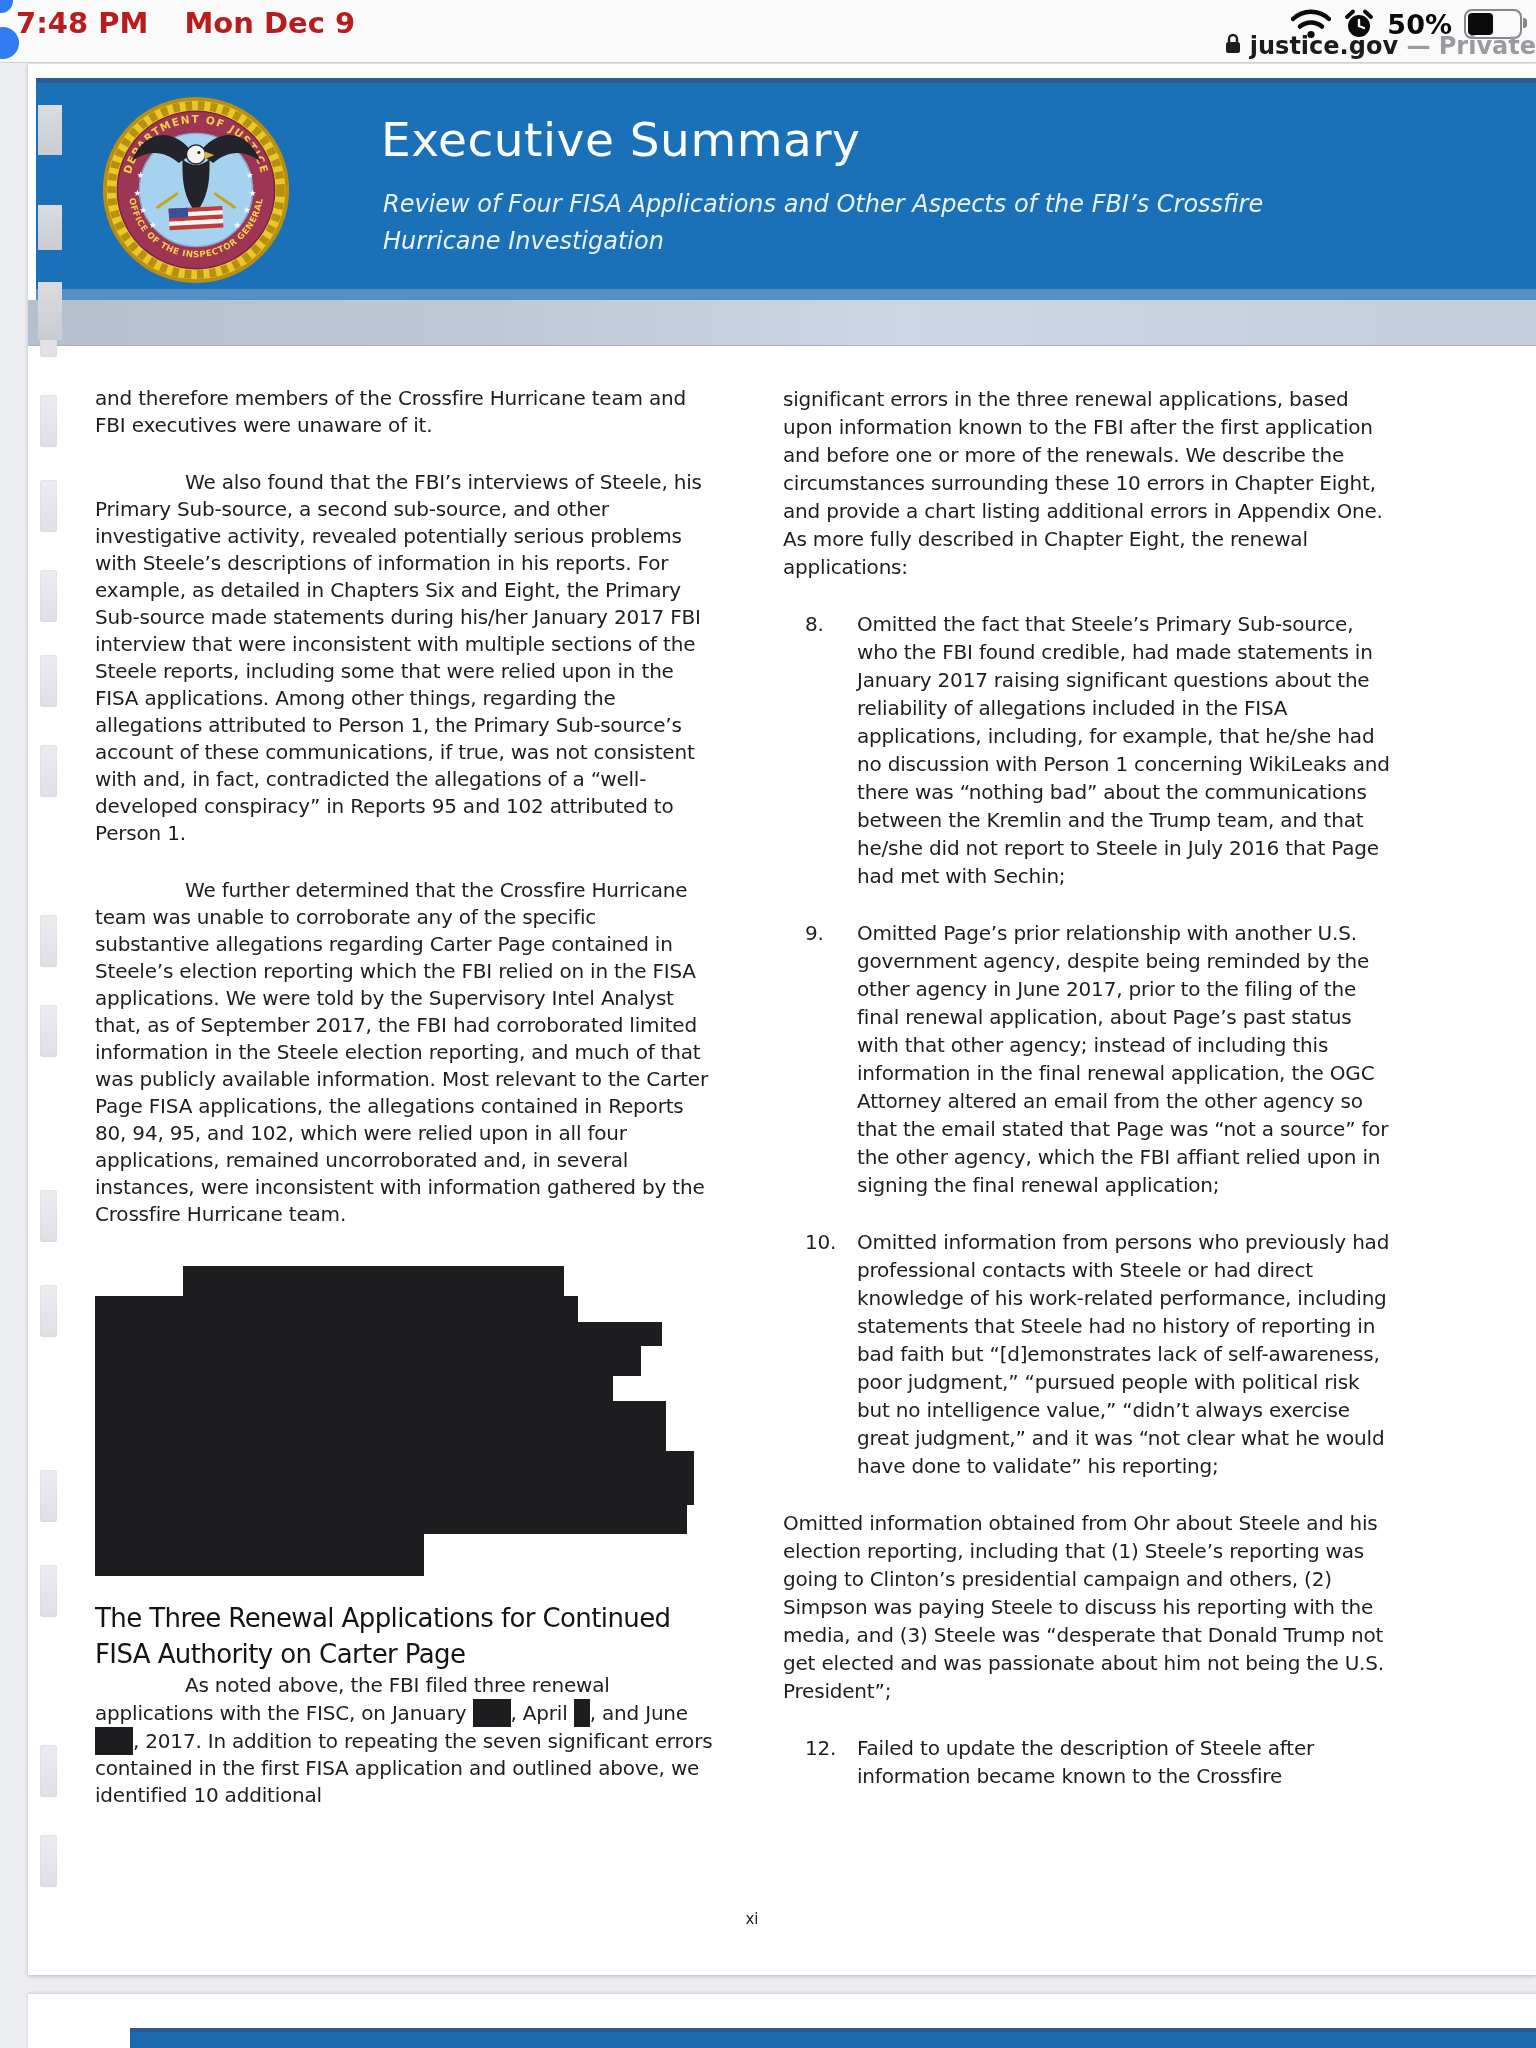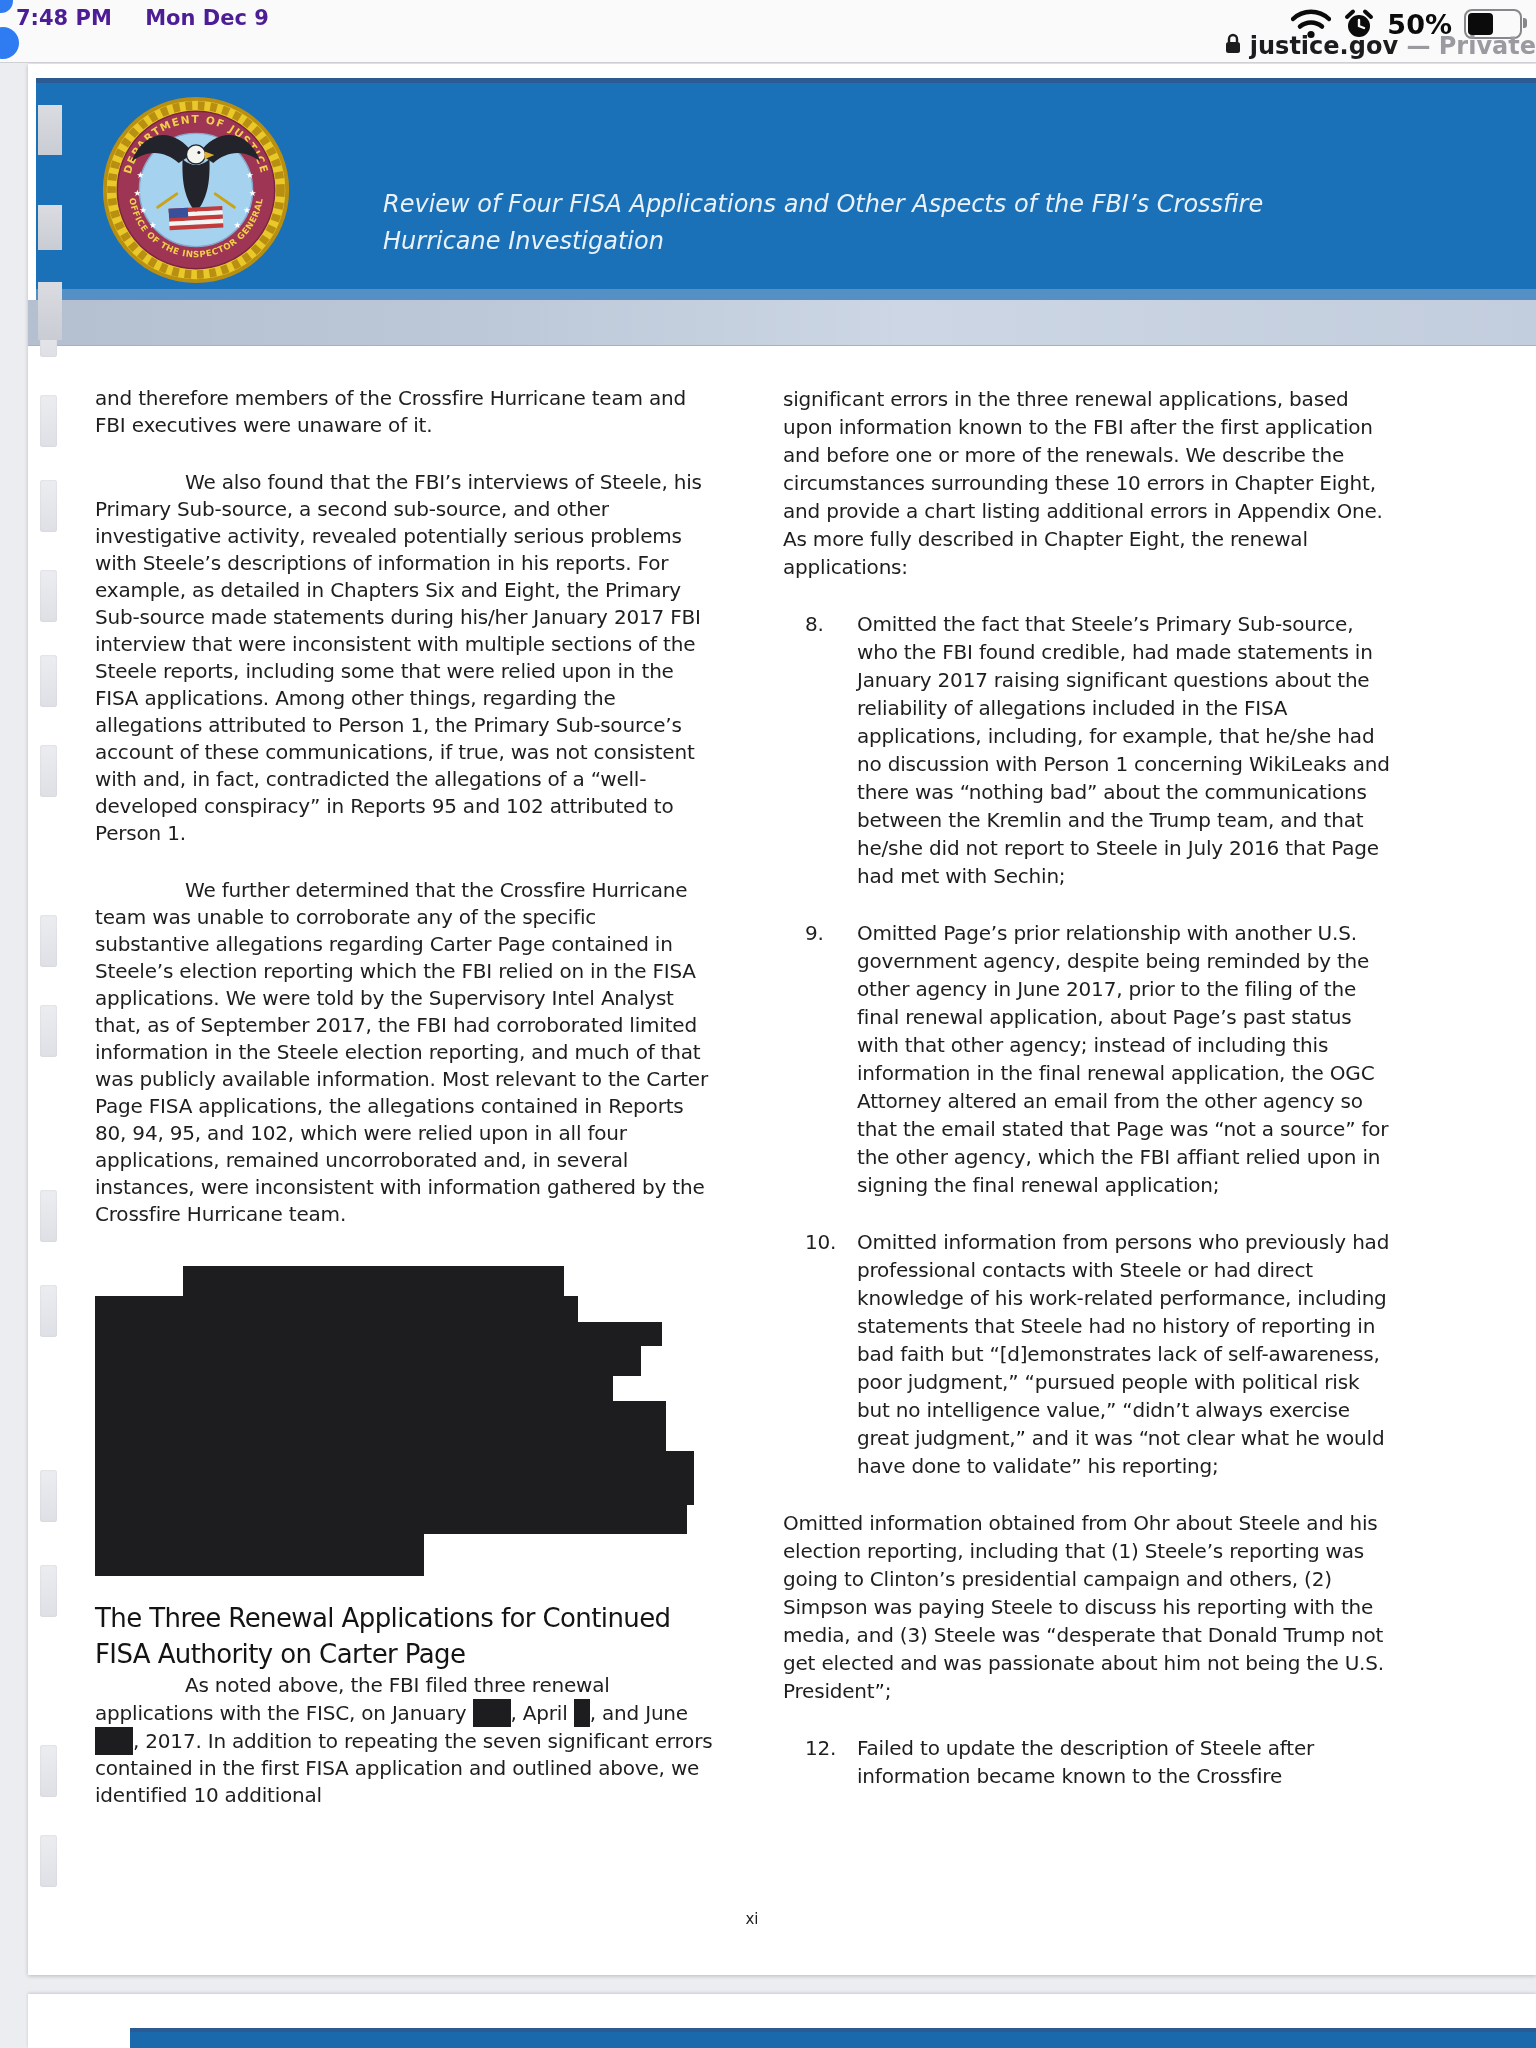--- a/index.html
+++ b/index.html
@@ -2,21 +2,21 @@
 <html><head>
 <meta charset="utf-8">
 <style>
   html,body{margin:0;padding:0;}
   body{width:1536px;height:2048px;background:#ecedf1;overflow:hidden;
        font-family:"DejaVu Sans","Liberation Sans",sans-serif;position:relative;}
 
   
   .topbar{position:absolute;left:0;top:0;width:1536px;height:62px;background:#fafafb;
           border-bottom:1px solid #cfd0d4;z-index:30;}
-  .status-left{position:absolute;left:16px;top:6px;font-size:21px;font-weight:600;color:#4c1d95;}
+  .status-left{position:absolute;left:16px;top:6px;font-size:29px;font-weight:600;color:#b91c1c;}
   .status-left .date{margin-left:26px;}
   .status-right{position:absolute;right:14px;top:8px;display:flex;align-items:center;gap:12px;}
   .battery-pct{font-size:27px;font-weight:600;color:#0b0b0c;}
   .battery{position:relative;width:54px;height:26px;border:2px solid #86868b;border-radius:8px;}
   .battery .fill{position:absolute;left:2px;top:2px;bottom:2px;width:46%;background:#0b0b0c;border-radius:4px;}
   .battery .tip{position:absolute;right:-7px;top:7px;width:4px;height:10px;background:#86868b;border-radius:0 3px 3px 0;}
   .urlbar{position:absolute;left:0;right:0;top:30px;height:30px;text-align:right;font-size:24px;color:#1c1c1e;font-weight:bold;}
   .urlbar .lock{position:relative;top:2px;margin-right:8px;}
   .urlbar .private{color:#9a9aa0;}
   .blue-dot{position:absolute;left:-13px;top:27px;width:32px;height:32px;border-radius:50%;background:#2f7cf2;}
@@ -152,20 +152,21 @@
         <rect x="72" y="131.5" width="56" height="4.5" fill="#f4f4f2" transform="rotate(-3 100 130)"></rect>
         <rect x="72" y="136" width="56" height="4.5" fill="#c23a3a" transform="rotate(-3 100 130)"></rect>
         <rect x="72" y="118" width="20" height="10" fill="#3a4f9a" transform="rotate(-3 100 130)"></rect>
         <circle cx="100" cy="63" r="10" fill="#f5f5f0" stroke="#23232b" stroke-width="1.5"></circle>
         <circle cx="103" cy="61" r="1.6" fill="#23232b"></circle>
         <path d="M109,60 l10,3.5 l-10,4.5 z" fill="#e0b32a"></path>
         <path d="M80,104 l-20,14 M120,104 l20,14" stroke="#caa31a" stroke-width="3" stroke-linecap="round"></path>
       </g>
     </svg>
 
+    <div class="doc-title">Executive Summary</div>
     <div class="doc-subtitle">Review of Four FISA Applications and Other Aspects of the FBI’s Crossfire
 Hurricane Investigation</div>
 
     <div class="col col-left">
       <p>and therefore members of the Crossfire Hurricane team and FBI executives were unaware of it.</p>
       <p class="sp ind">We also found that the FBI’s interviews of Steele, his Primary Sub-source, a second sub-source, and other investigative activity, revealed potentially serious problems with Steele’s descriptions of information in his reports.  For example, as detailed in Chapters Six and Eight, the Primary Sub-source made statements during his/her January 2017 FBI interview that were inconsistent with multiple sections of the Steele reports, including some that were relied upon in the FISA applications.  Among other things, regarding the allegations attributed to Person 1, the Primary Sub-source’s account of these communications, if true, was not consistent with and, in fact, contradicted the allegations of a “well-developed conspiracy” in Reports 95 and 102 attributed to Person 1.</p>
       <p class="sp ind">We further determined that the Crossfire Hurricane team was unable to corroborate any of the specific substantive allegations regarding Carter Page contained in Steele’s election reporting which the FBI relied on in the FISA applications.  We were told by the Supervisory Intel Analyst that, as of September 2017, the FBI had corroborated limited information in the Steele election reporting, and much of that was publicly available information.  Most relevant to the Carter Page FISA applications, the allegations contained in Reports 80, 94, 95, and 102, which were relied upon in all four applications, remained uncorroborated and, in several instances, were inconsistent with information gathered by the Crossfire Hurricane team.</p>
 
       <div class="redaction">
         <div style="left:88px;top:0;width:381px;height:31px;"></div>

